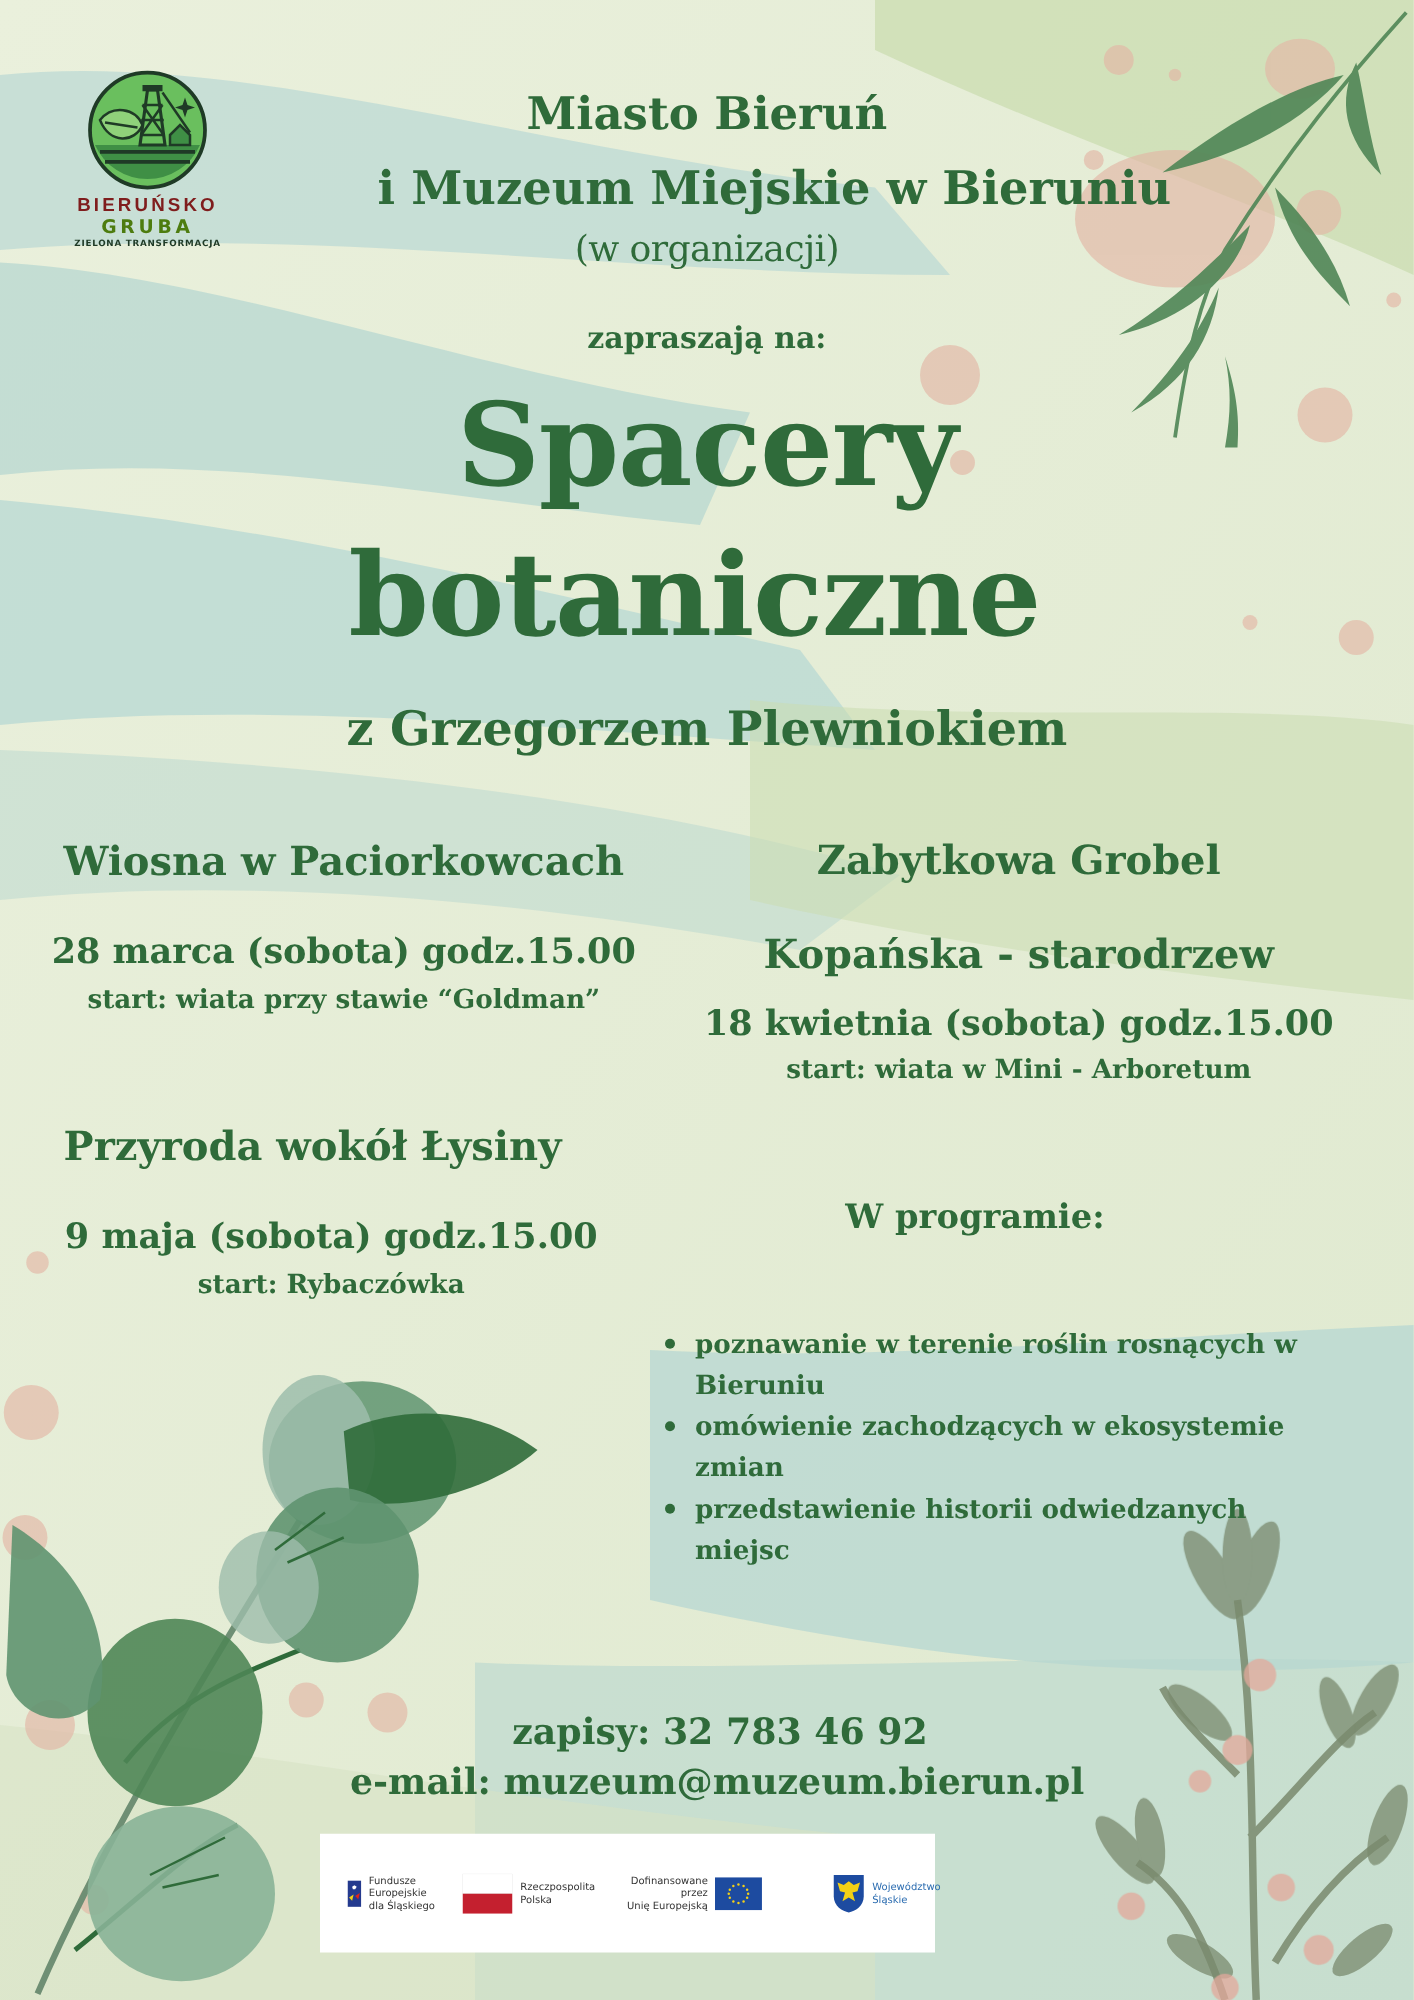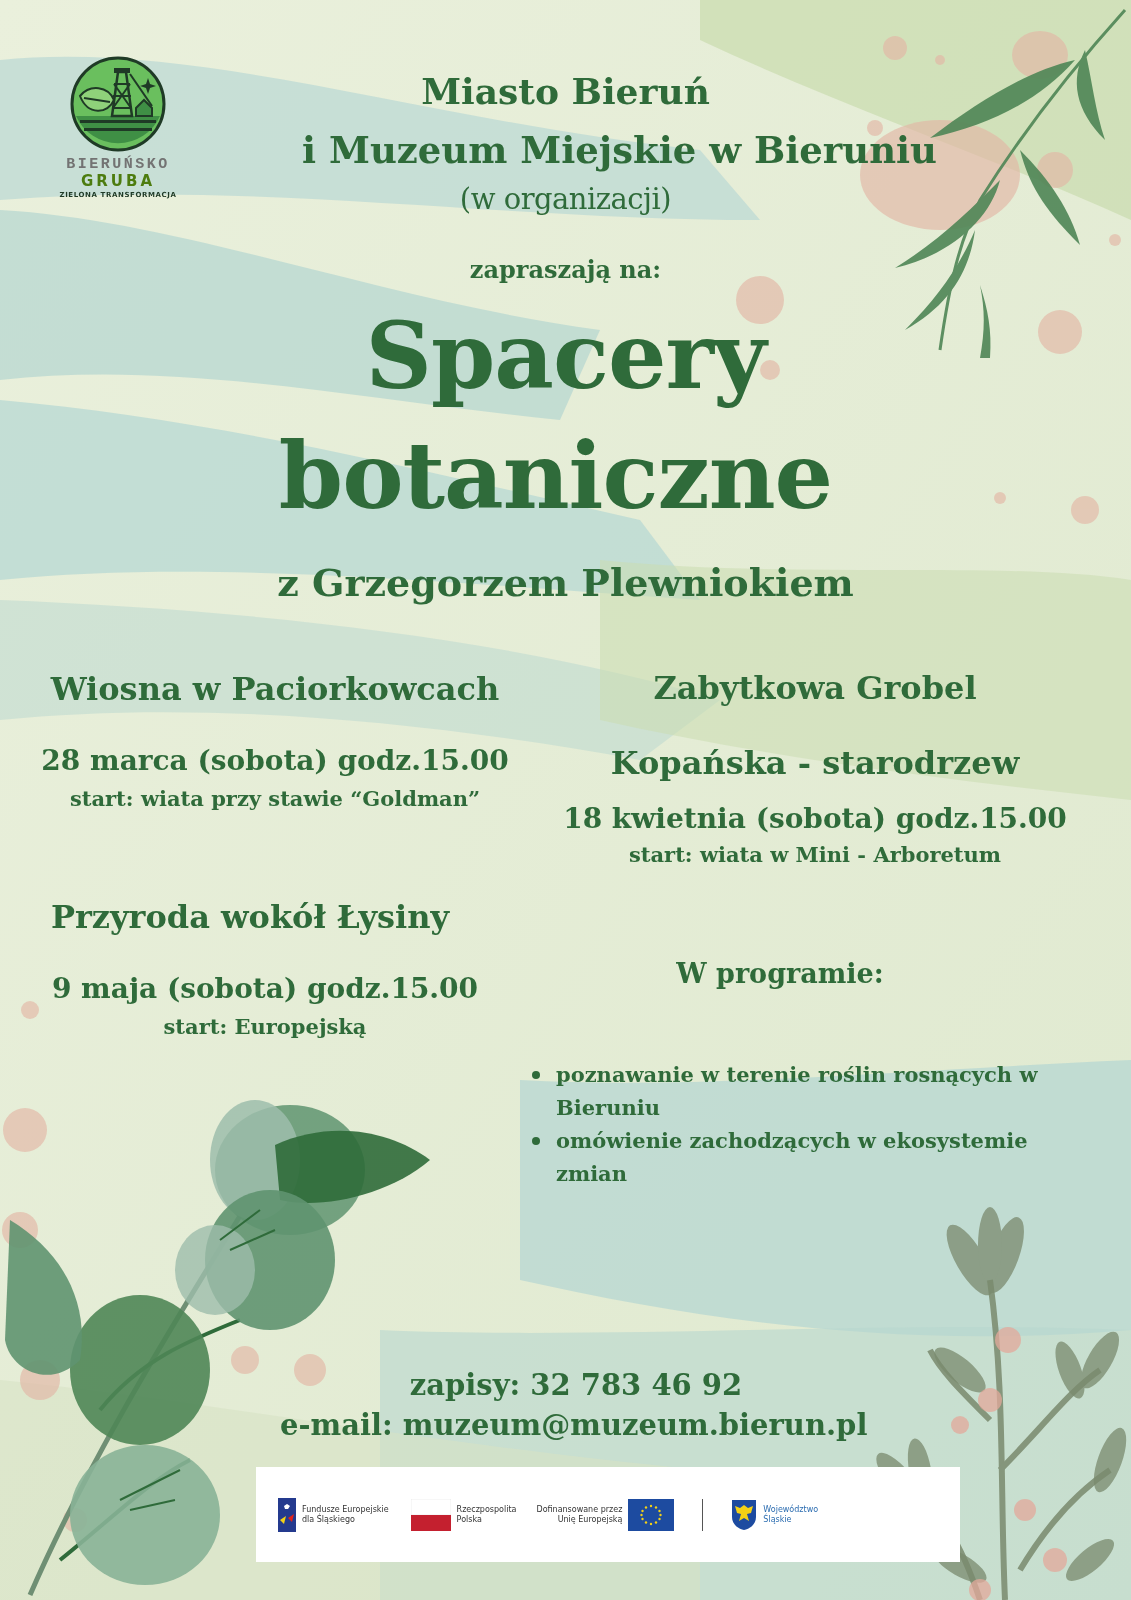--- a/index.html
+++ b/index.html
@@ -12,21 +12,21 @@
   }
   .bg { position: absolute; inset: 0; overflow: hidden; }
   .bg svg { position: absolute; left: 0; top: 0; }
 
   .t { position: absolute; left: 0; width: 100%; text-align: center; color: #2f6b3a; font-weight: bold; white-space: nowrap; }
   .abs { position: absolute; color: #2f6b3a; font-weight: bold; white-space: nowrap; text-align: center; }
 
   
   .logo { position: absolute; left: 48px; top: 56px; width: 140px; text-align: center; }
   .logo svg { display: block; margin: 0 auto; }
-  .logo .l1 { font-family: Liberation Mono, monospace; font-weight: bold; font-size: 15px; letter-spacing: 2.5px; color: #737373; margin-top: 4px; line-height: 17px; }
+  .logo .l1 { font-family: Liberation Sans, sans-serif; font-weight: bold; font-size: 15px; letter-spacing: 2.5px; color: #7f1d1d; margin-top: 4px; line-height: 17px; }
   .logo .l2 { font-family: "DejaVu Sans", sans-serif; font-weight: bold; font-size: 15px; letter-spacing: 3px; color: #4d7c0f; line-height: 16px; }
   .logo .l3 { font-family: "DejaVu Sans", sans-serif; font-weight: bold; font-size: 7px; letter-spacing: 0.6px; color: #1f3a26; margin-top: 2px; }
 
   .h-org1 { top: 70px; font-size: 36px; }
   .h-org2 { top: 128px; font-size: 37px; left: 54px; }
   .h-org3 { top: 182px; font-size: 29px; font-weight: normal; letter-spacing: -0.5px; }
   .h-invite { top: 255px; font-size: 24px; left: 0; }
   .h-title1 { top: 302px; font-size: 92px; letter-spacing: -1px; left: 0; }
   .h-title2 { top: 422px; font-size: 92px; letter-spacing: -1px; left: -10px; }
   .h-guide { top: 560px; font-size: 38px; left: 0; }
@@ -35,21 +35,21 @@
   .ev-date { font-size: 28px; }
   .ev-start { font-size: 21px; }
 
   ul.prog { position: absolute; left: 528px; top: 1058px; width: 540px; list-style: none; }
   ul.prog li { position: relative; padding-left: 28px; font-size: 21px; line-height: 33px; font-weight: bold; color: #2f6b3a; }
   ul.prog li::before { content: ""; position: absolute; left: 4px; top: 13px; width: 8px; height: 8px; border-radius: 50%; background: #2f6b3a; }
 
   .contact { font-size: 29px; }
 
   .sponsor-bar {
-    position: absolute; left: 256px; top: 1467px; width: 704px; height: 95px;
+    position: absolute; left: 256px; top: 1467px; width: 492px; height: 95px;
     background: #ffffff; display: flex; align-items: center; padding: 0 22px;
   }
   .sp { display: flex; align-items: center; font-family: "DejaVu Sans", sans-serif; font-size: 8px; color: #333; line-height: 10px; }
   .sp .txt { white-space: pre-line; }
   .sp.fe { margin-right: 22px; }
   .sp.fe .txt { margin-left: 6px; }
   .sp.pl { margin-right: 20px; }
   .sp.pl .txt { margin-left: 6px; }
   .sp.eu .txt { text-align: right; margin-right: 6px; }
   .divider { width: 1px; height: 32px; background: #555; margin: 0 28px; }
@@ -199,27 +199,28 @@
 <div>
   <div class="abs ev-title" style="left:560px;top:669px;width:510px;">Zabytkowa Grobel</div>
   <div class="abs ev-title" style="left:560px;top:728px;width:510px;margin-top:16px;">Kopańska - starodrzew</div>
   <div class="abs ev-date" style="left:560px;top:802px;width:510px;">18 kwietnia (sobota) godz.15.00</div>
   <div class="abs ev-start" style="left:560px;top:842px;width:510px;">start: wiata w Mini - Arboretum</div>
 </div>
 
 <div>
   <div class="abs ev-title" style="left:10px;top:898px;width:480px;">Przyroda wokół Łysiny</div>
   <div class="abs ev-date" style="left:20px;top:972px;width:490px;">9 maja (sobota) godz.15.00</div>
-  <div class="abs ev-start" style="left:20px;top:1014px;width:490px;">start: Europejską</div>
+  <div class="abs ev-start" style="left:20px;top:1014px;width:490px;">start: Rybaczówka</div>
 </div>
 
 <div class="abs" style="left:600px;top:958px;width:360px;font-size:27px;">W programie:</div>
 <ul class="prog">
   <li>poznawanie w terenie roślin rosnących w Bieruniu</li>
   <li>omówienie zachodzących w ekosystemie zmian</li>
+  <li>przedstawienie historii odwiedzanych miejsc</li>
 </ul>
 
 <div class="abs contact" style="left:296px;top:1368px;width:560px;">zapisy: 32 783 46 92</div>
 <div class="abs contact" style="left:280px;top:1408px;width:560px;">e-mail: muzeum@muzeum.bierun.pl</div>
 
 <div class="sponsor-bar">
   <div class="sp fe">
     <svg width="18" height="34" viewBox="0 0 18 34">
       <rect width="18" height="34" fill="#243a8e"></rect>
       <path d="M2 22 L8 18 L6 26 Z" fill="#f4d116"></path>

